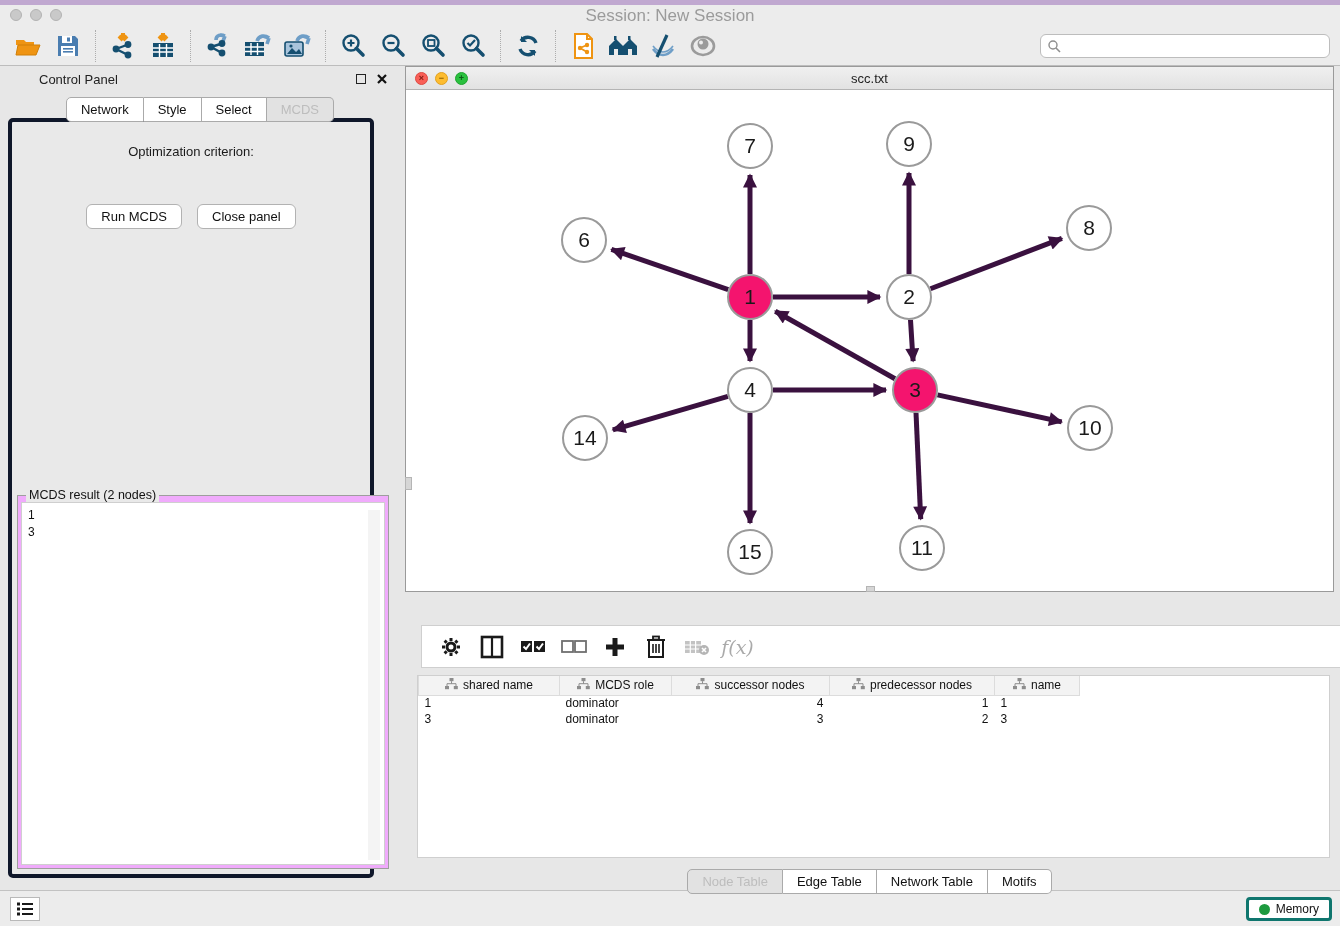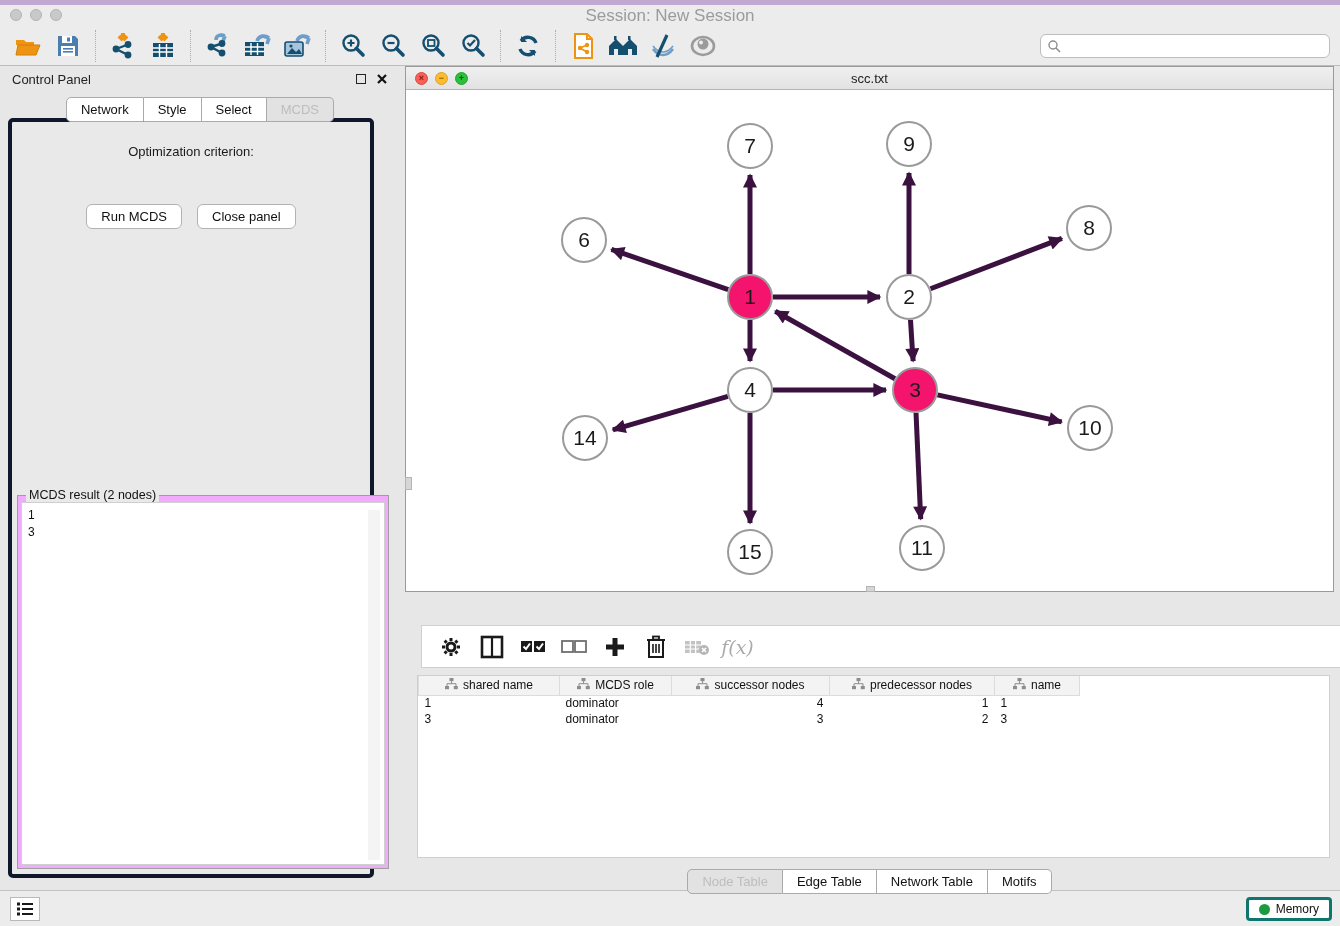--- a/index.html
+++ b/index.html
@@ -16,21 +16,21 @@
   
   .toolbar { position:absolute; left:0; top:27px; width:1340px; height:39px; background:#ececec; border-bottom:1px solid #bdbdbd; display:flex; align-items:center; padding-left:8px; }
   .tb-icon { width:40px; height:34px; display:flex; align-items:center; justify-content:center; cursor:default; }
   .tb-sep { width:1px; height:32px; border-left:1px dotted #adadad; margin:0 7px; }
   .searchbox { position:absolute; right:10px; top:7px; width:290px; height:24px; background:#fff; border:1px solid #bdbdbd; border-radius:6px; display:flex; align-items:center; padding-left:6px; }
   .searchbox input { border:none; outline:none; flex:1; font-size:12px; height:20px; background:transparent; }
 
   
   .control-panel { position:absolute; left:0; top:66px; width:400px; height:822px; }
   .cp-header { height:26px; display:flex; align-items:center; padding:0 12px; }
-  .panel-title { font-size:13px; color:#222; flex:1; }
+  .panel-title { font-size:13px; color:#222; flex:1;margin-left:27px; }
   .panel-btns { display:flex; gap:10px; align-items:center; }
   .float-btn { width:10px; height:10px; border:1.5px solid #222; background:transparent; }
   .tabstrip { display:flex; justify-content:center; position:relative; z-index:2; margin-top:5px; }
   .seg { font-size:13px; padding:4px 14px; background:#fff; border:1px solid #aaa; border-left:none; color:#111; }
   .seg:first-child { border-left:1px solid #aaa; border-radius:5px 0 0 5px; }
   .seg:last-child { border-radius:0 5px 5px 0; }
   .seg.active { background:#e2e2e2; color:#bdbdbd; }
   .cp-frame { position:absolute; left:8px; top:52px; width:366px; height:760px; background:#e9e9e9; border:4px solid #0f172a; border-radius:5px; }
   .opt-label { text-align:center; font-size:13px; color:#1a1a1a; margin-top:22px; }
   .dropdown { position:absolute; left:37px; top:46px; width:310px; height:24px; background:#fff; border:1px solid #b2b2b2; border-radius:6px; display:flex; align-items:center; padding:0 8px; font-size:13px; color:#111; }

